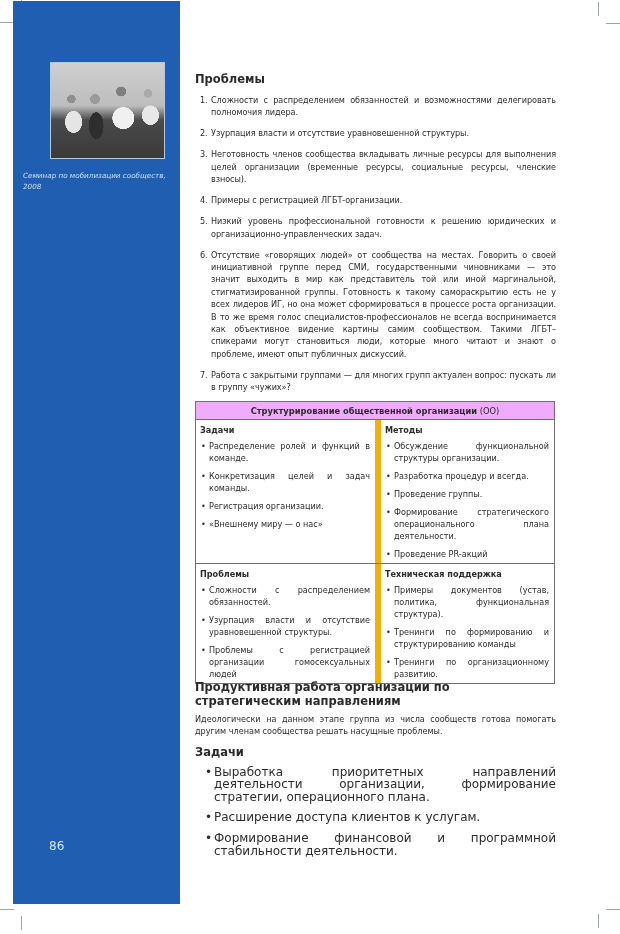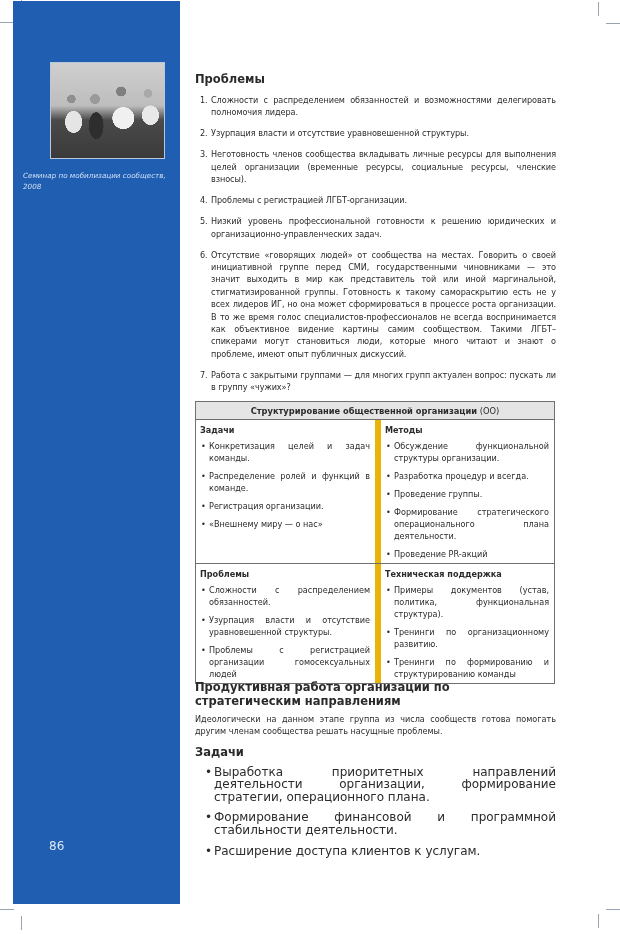--- a/index.html
+++ b/index.html
@@ -29,21 +29,21 @@
   .page-num { position: absolute; left: 36px; top: 838px; color: #dbe7f7; font-size: 12px; }
 
   .main { position: absolute; left: 195px; top: 72px; width: 361px; }
   .h2 { font-family: "DejaVu Sans", sans-serif; font-weight: bold; font-size: 11.5px; color: #2a2a2a; line-height: 14px; }
   .ol { list-style: none; margin-top: 8px; }
   .ol li { position: relative; padding-left: 16px; font-size: 8.1px; line-height: 12.4px; margin-bottom: 8.6px; text-align: justify; letter-spacing: -0.05px; }
   .ol li .num { position: absolute; left: 5px; top: 0; }
   .para-indent { font-size: 8.1px; line-height: 12.4px; text-align: justify; padding-left: 16px; text-indent: 21px; margin-bottom: 8.6px; }
 
   .tbl { position: absolute; left: 195px; top: 401px; width: 360px; border: 1px solid #6f6f6f; }
-  .tbl-head { height: 18px; background: #e5e5e5; border-bottom: 1px solid #6f6f6f; text-align: center; font-size: 8.3px; line-height: 18px; }
+  .tbl-head { height: 18px; background: #f0abfc; border-bottom: 1px solid #6f6f6f; text-align: center; font-size: 8.3px; line-height: 18px; }
   .tbl-head b { font-weight: bold; }
   .tbl-row { display: flex; }
   .tbl-row + .tbl-row { border-top: 1px solid #6f6f6f; }
   .cell { width: 50%; padding: 4px 5px 3px 4px; }
   .cell + .cell { border-left: 6px solid #eab308; }
   .cell-title { font-weight: bold; font-size: 8.1px; line-height: 12px; margin-bottom: 4px; }
   .bul { list-style: none; }
   .bul li { position: relative; padding-left: 9px; font-size: 8.1px; line-height: 12px; margin-bottom: 6px; text-align: justify; }
   .bul li::before { content: "•"; position: absolute; left: 1px; top: 0; }
   .bul li:last-child { margin-bottom: 0; }
@@ -74,35 +74,35 @@
 </div>
 
 <div class="main">
   <div class="h2">Проблемы</div>
   <ol class="ol">
     <li><span class="num">1.</span><span>Сложности с распределением обязанностей и возможностями делегировать полномочия лидера.</span></li>
     <li><span class="num">2.</span><span>Узурпация власти и отсутствие уравновешенной структуры.</span></li>
     <li><span class="num">3.</span><span>Неготовность членов сообщества вкладывать личные ресурсы для выполнения целей организации (временные ресурсы, социальные ресурсы, членские взносы).</span></li>
   </ol>
   <ol class="ol" style="margin-top:0">
-    <li><span class="num">4.</span><span>Проблемы с регистрацией ЛГБТ-организации.</span></li>
+    <li><span class="num">4.</span><span>Примеры с регистрацией ЛГБТ-организации.</span></li>
     <li><span class="num">5.</span><span>Низкий уровень профессиональной готовности к решению юридических и организационно-управленческих задач.</span></li>
     <li><span class="num">6.</span><span>Отсутствие «говорящих людей» от сообщества на местах. Говорить о своей инициативной группе перед СМИ, государственными чиновниками — это значит выходить в мир как представитель той или иной маргинальной, стигматизированной группы. Готовность к такому самораскрытию есть не у всех лидеров ИГ, но она может сформироваться в процессе роста организации. В то же время голос специалистов-профессионалов не всегда воспринимается как объективное видение картины самим сообществом. Такими ЛГБТ–спикерами могут становиться люди, которые много читают и знают о проблеме, имеют опыт публичных дискуссий.</span></li>
     <li><span class="num">7.</span><span>Работа с закрытыми группами — для многих групп актуален вопрос: пускать ли в группу «чужих»?</span></li>
   </ol>
 </div>
 
 <div class="tbl">
   <div class="tbl-head"><b>Структурирование общественной организации</b><span> (ОО)</span></div>
   <div class="tbl-row">
     <div class="cell">
       <div class="cell-title">Задачи</div>
       <ul class="bul">
+        <li>Распределение ролей и функций в команде.</li>
         <li>Конкретизация целей и задач команды.</li>
-        <li>Распределение ролей и функций в команде.</li>
         <li>Регистрация организации.</li>
         <li>«Внешнему миру — о нас»</li>
       </ul>
     </div>
     <div class="cell">
       <div class="cell-title">Методы</div>
       <ul class="bul">
         <li>Обсуждение функциональной структуры организации.</li>
         <li>Разработка процедур и всегда.</li>
         <li>Проведение группы.</li>
@@ -117,29 +117,29 @@
       <ul class="bul">
         <li>Сложности с распределением обязанностей.</li>
         <li>Узурпация власти и отсутствие уравновешенной структуры.</li>
         <li>Проблемы с регистрацией организации гомосексуальных людей</li>
       </ul>
     </div>
     <div class="cell">
       <div class="cell-title">Техническая поддержка</div>
       <ul class="bul">
         <li>Примеры документов (устав, политика, функциональная структура).</li>
+        <li>Тренинги по формированию и структурированию команды</li>
         <li>Тренинги по организационному развитию.</li>
-        <li>Тренинги по формированию и структурированию команды</li>
       </ul>
     </div>
   </div>
 </div>
 
 <div class="sec2">
   <div class="h2">Продуктивная работа организации по стратегическим направлениям</div>
   <p class="intro">Идеологически на данном этапе группа из числа сообществ готова помогать другим членам сообщества решать насущные проблемы.</p>
   <div class="h2 h2b">Задачи</div>
   <ul class="bul2">
     <li>Выработка приоритетных направлений деятельности организации, формирование стратегии, операционного плана.</li>
+    <li>Расширение доступа клиентов к услугам.</li>
     <li>Формирование финансовой и программной стабильности деятельности.</li>
-    <li>Расширение доступа клиентов к услугам.</li>
   </ul>
 </div>
 
 </body></html>

